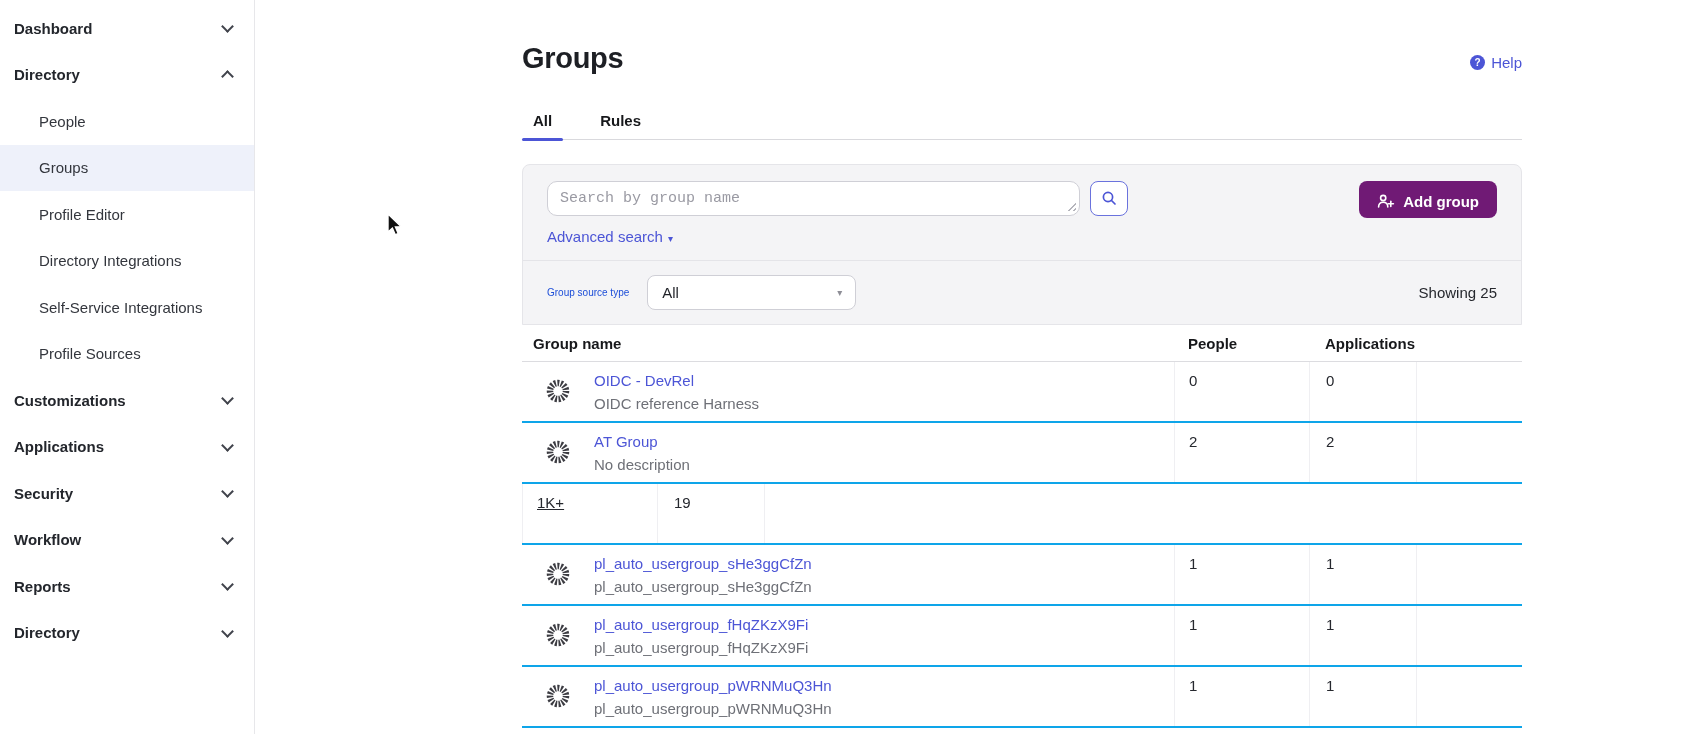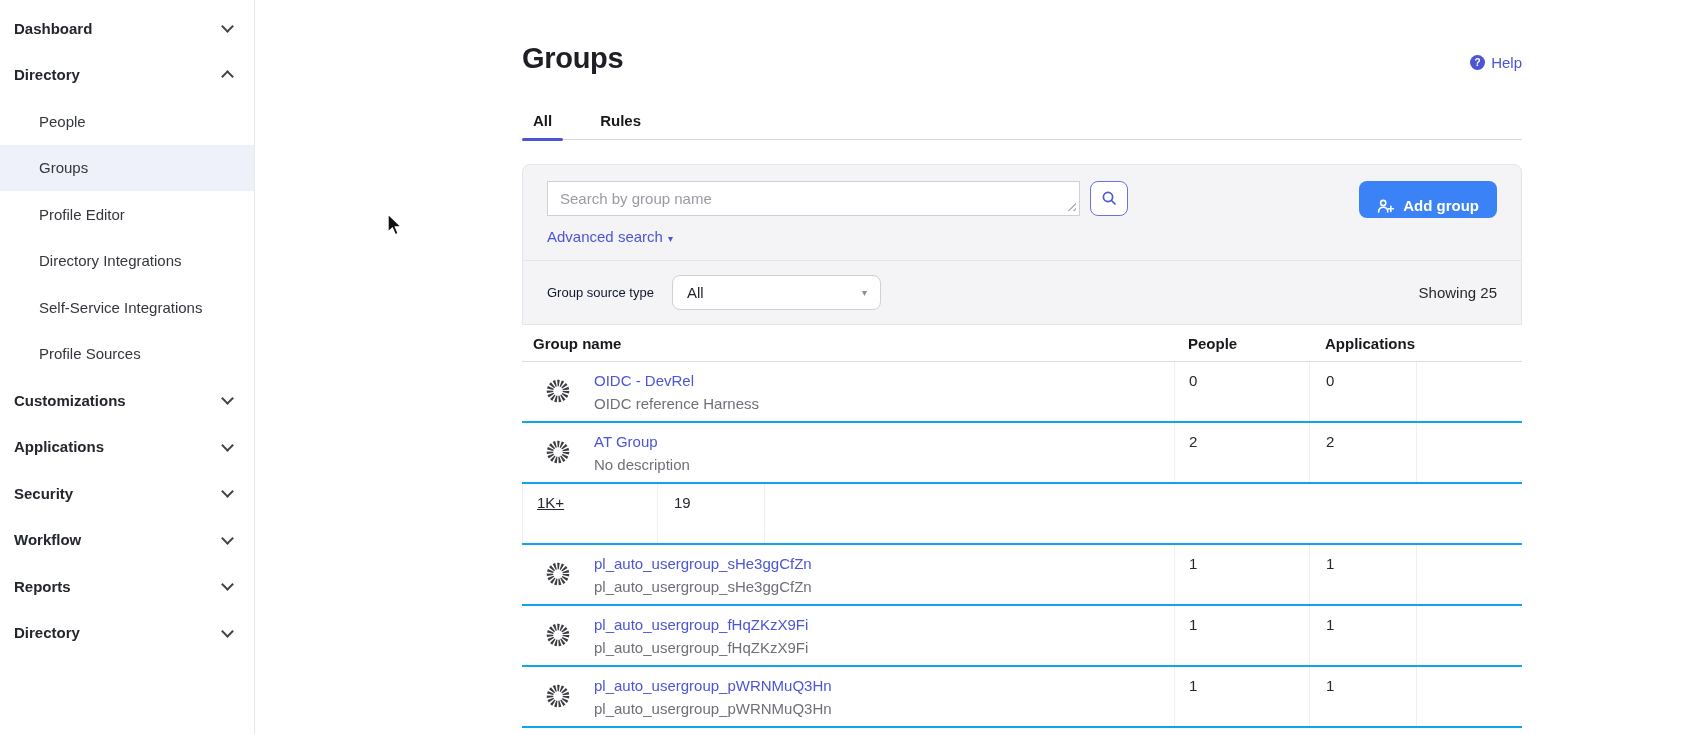--- a/index.html
+++ b/index.html
@@ -33,41 +33,41 @@
   .tab { padding: 0 11px 10px 11px; margin-right: 26px; font-size: 15px; font-weight: 700;
     color: #17181b; cursor: pointer; position: relative; }
   .tab.active::after { content: ""; position: absolute; left: 0; right: 0; bottom: -2px;
     height: 3px; background: #4c55d6; border-radius: 2px; }
 
   
   .panel { margin-top: 24px; background: #f4f4f6; border: 1px solid #e5e5e9;
     border-radius: 8px 8px 0 0; }
   .search-row { display: flex; align-items: flex-start; padding: 16px 24px 0 24px; }
   .search-wrap { position: relative; width: 533px; }
-  .search-input { width: 533px; height: 35px; border: 1px solid #cfcfd6; border-radius: 0;
-    padding: 0 26px 0 12px; font-size: 15px; font-family: Liberation Sans, sans-serif;
+  .search-input { width: 533px; height: 35px; border: 1px solid #cfcfd6; border-radius: 10px;
+    padding: 0 26px 0 12px; font-size: 15px; font-family: Liberation Mono, monospace;
     color: #1d1f24; background: #fff; outline: none; }
   .search-input::placeholder { color: #9a9aa3; }
   .resize-grip { position: absolute; right: 4px; bottom: 5px; width: 10px; height: 10px;
     background: repeating-linear-gradient(135deg, transparent, transparent 2px, #a8a8b0 2px, #a8a8b0 3.2px);
     clip-path: polygon(100% 0, 100% 100%, 0 100%); opacity: .85; }
   .search-btn { width: 38px; height: 35px; margin-left: 10px; background: #fff;
     border: 1.5px solid #6a72dd; border-radius: 8px; cursor: pointer;
     display: flex; align-items: center; justify-content: center; }
-  .add-group-btn { margin-left: auto; height: 37px; background: #3b82f6; color: #fff;
-    border: none; border-radius: 8px; padding: 4px 18px; font-size: 15px; font-weight: 700;
-    font-family: "Liberation Sans", sans-serif; display: flex; align-items: flex-end; gap: 8px;
+  .add-group-btn { margin-left: auto; height: 37px; background: #701a75; color: #fff;
+    border: none; border-radius: 8px; padding: 12px 18px; font-size: 15px; font-weight: 700;
+    font-family: "Liberation Sans", sans-serif; display: flex; align-items: flex-start; gap: 8px;
     cursor: pointer; }
   .adv-row { padding: 10px 24px 14px 24px; }
   .adv-link { color: #4c55d6; font-size: 15px; text-decoration: none; cursor: pointer; }
   .adv-caret, .dd-caret { font-size: 10px; }
   .adv-caret { color: #4c55d6; margin-left: 5px; }
   .filter-row { border-top: 1px solid #e4e4e8; height: 64px; display: flex; align-items: center;
     padding: 0 24px; }
-  .filter-label { font-size: 13px; color: #0f172a; }
+  .filter-label { font-size: 10px; color: #1d4ed8; }
   .dropdown { width: 209px; height: 35px; margin-left: 18px; background: #fff;
     border: 1px solid #cfcfd6; border-radius: 8px; display: flex; align-items: center;
     padding: 0 14px; font-size: 15px; color: #1f2127; position: relative; cursor: pointer; }
   .dd-caret { position: absolute; right: 13px; color: #8e8e96; }
   .showing { margin-left: auto; font-size: 15px; color: #26282e; }
 
   
   .table { width: 1000px; }
   .thead { display: flex; height: 37px; align-items: center; border-bottom: 1px solid #dcdce0;
     font-size: 15px; font-weight: 700; color: #17181b; }

